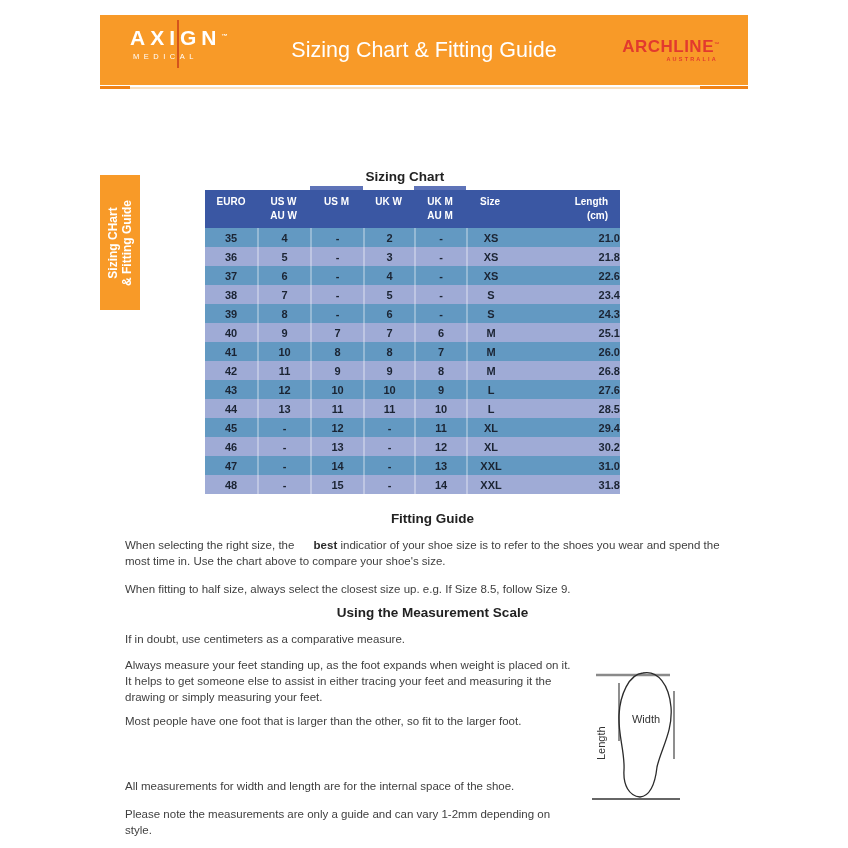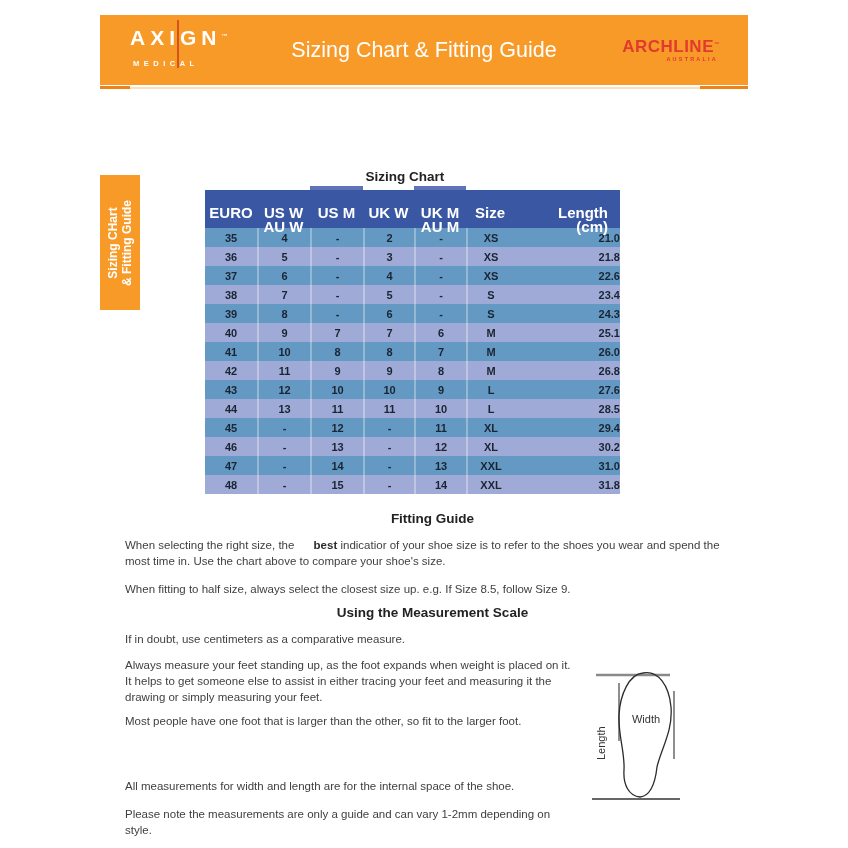--- a/index.html
+++ b/index.html
@@ -5,21 +5,21 @@
   * { margin:0; padding:0; box-sizing:border-box; }
   html,body { width:848px; height:848px; background:#ffffff; font-family:"Liberation Sans", sans-serif; }
   .page { position:relative; width:848px; height:848px; background:#fff; overflow:hidden; }
 
   
   .banner { position:absolute; left:100px; top:15px; width:648px; height:70px; background:#F89A28; }
   .axign { position:absolute; left:30px; top:11px; width:110px; color:#fff; }
   .axign-name { font-size:21px; font-weight:bold; letter-spacing:5px; position:relative; line-height:24px; }
   .axign-tm { font-size:6px; vertical-align:top; position:relative; top:-2px; letter-spacing:0; }
   .axign-bar { position:absolute; left:47px; top:-6px; width:2px; height:48px; background:#D4541C; }
-  .axign-sub { font-size:7.5px; font-weight:bold; letter-spacing:4.5px; margin-top:9px; padding-left:3px; }
+  .axign-sub { font-size:7.5px; font-weight:normal; letter-spacing:4.5px; margin-top:2px; padding-left:3px; }
   .banner-title { position:absolute; left:50%; top:50%; transform:translate(-50%,-50%); color:#fff; font-weight:normal; font-size:21.5px; white-space:nowrap; }
   .archline { position:absolute; right:28px; top:50%; transform:translateY(-50%); color:#E23A2E; text-align:right; }
   .archline-name { font-size:17px; font-weight:bold; letter-spacing:0.5px; line-height:16px; }
   .archline-tm { font-size:5.5px; vertical-align:top; position:relative; top:-3px; }
   .archline-sub { font-size:5.5px; font-weight:bold; letter-spacing:2.2px; margin-top:1px; margin-right:2px; }
 
   
   .banner-underline { position:absolute; left:100px; top:86px; width:648px; height:3px; display:flex; align-items:center; }
   .bu-left { width:30px; height:3px; background:#F08318; }
   .bu-mid { flex:1; height:2px; background:#FAE0BE; }
@@ -29,21 +29,21 @@
   .side-tab { position:absolute; left:100px; top:175px; width:40px; height:135px; background:#F89A28; display:flex; align-items:center; justify-content:center; }
   .side-tab-text { transform:rotate(-90deg); white-space:nowrap; color:#fff; font-weight:bold; font-size:12px; line-height:14px; text-align:center; }
 
   
   .sizing-title { position:absolute; left:297px; top:169px; width:216px; text-align:center; font-weight:bold; font-size:13.5px; color:#222; }
   .foot-note { position:absolute; left:400px; top:176px; width:220px; text-align:right; font-weight:bold; font-size:13px; color:#222;margin-top:44px; }
 
   
   .sizing-table { position:absolute; left:205px; top:190px; width:415px; }
   .thead { position:relative; display:grid; grid-template-columns:52px 53px 53px 51px 52px 48px 1fr; background:#3A57A3; height:38px; color:#fff; }
-  .th { padding-top:16px; text-align:center; font-size:15px; font-weight:bold; line-height:14px; }
+  .th { padding-top:5px; text-align:center; font-size:10px; font-weight:bold; line-height:14px; }
   .th:last-child { text-align:right; padding-right:12px; }
   .strip { position:absolute; top:-4px; height:4px; background:#5E73B8; }
   .strip.s1 { left:105px; width:53px; }
   .strip.s2 { left:209px; width:52px; }
   .tbody { display:block; }
   .tr { display:grid; grid-template-columns:52px 53px 53px 51px 52px 48px 1fr; height:19px; align-items:center; }
   .row-a { background:#6399C2; }
   .row-b { background:#9FABD6; }
   .td { text-align:center; font-size:11px; font-weight:bold; color:#1B2433; height:100%; display:flex; align-items:center; justify-content:center; }
   .td:nth-child(n+2):not(:last-child) { border-left:2px solid rgba(255,255,255,0.32); }

